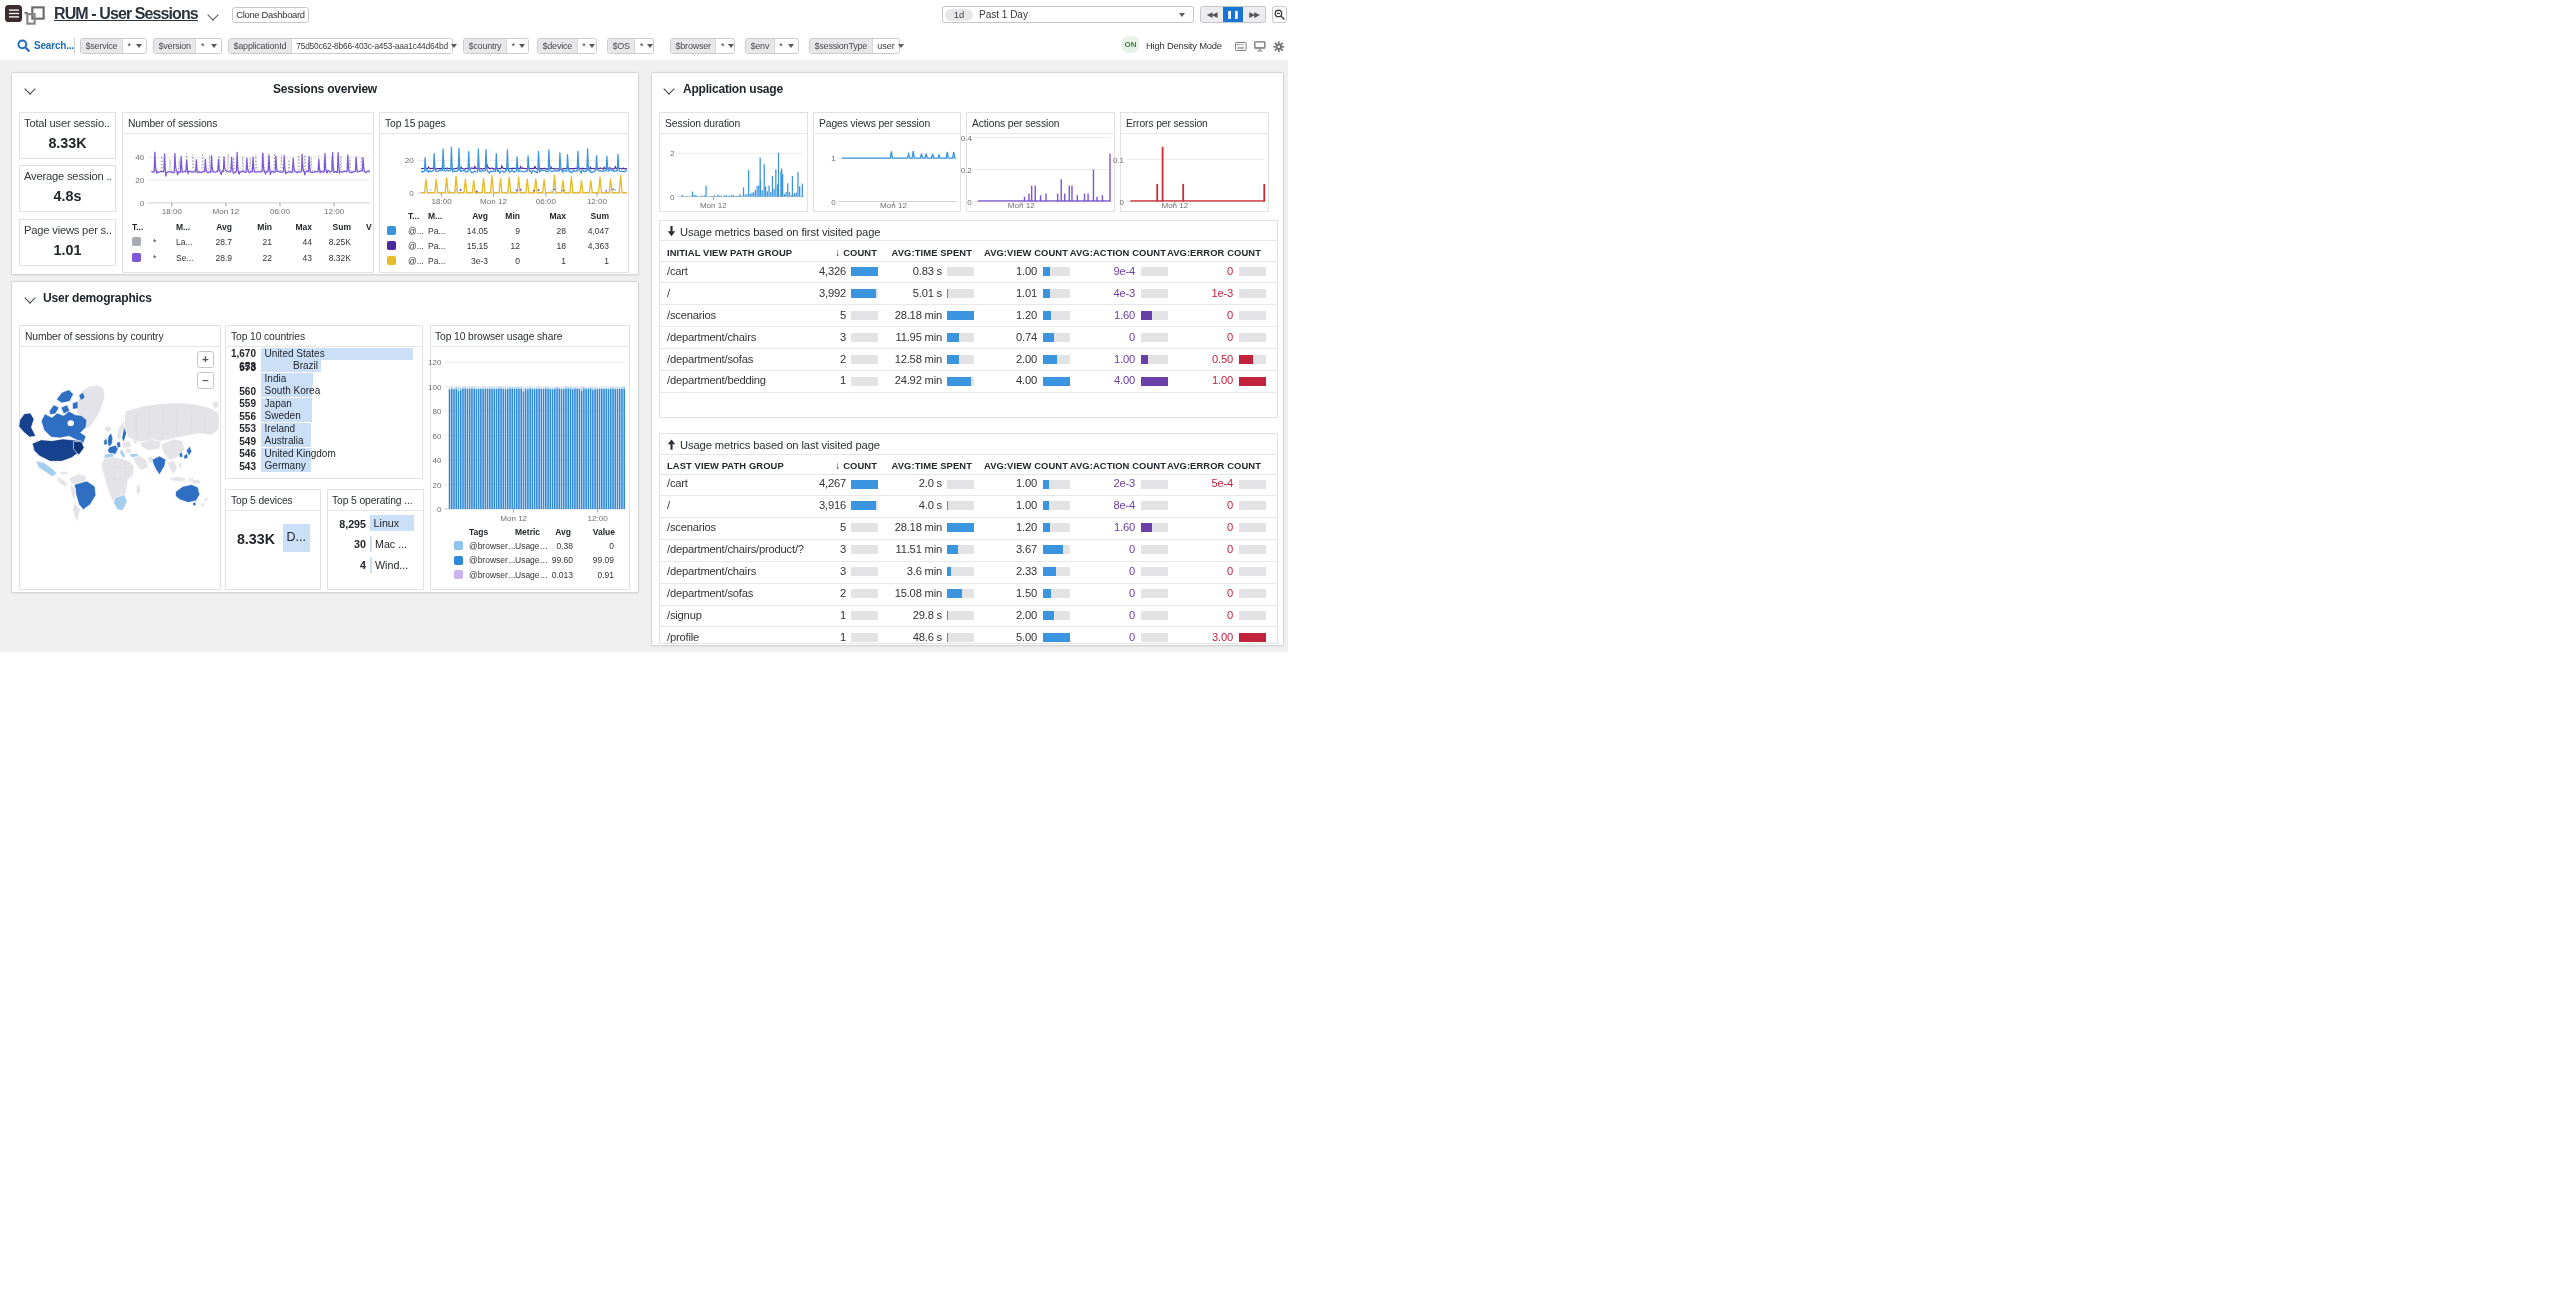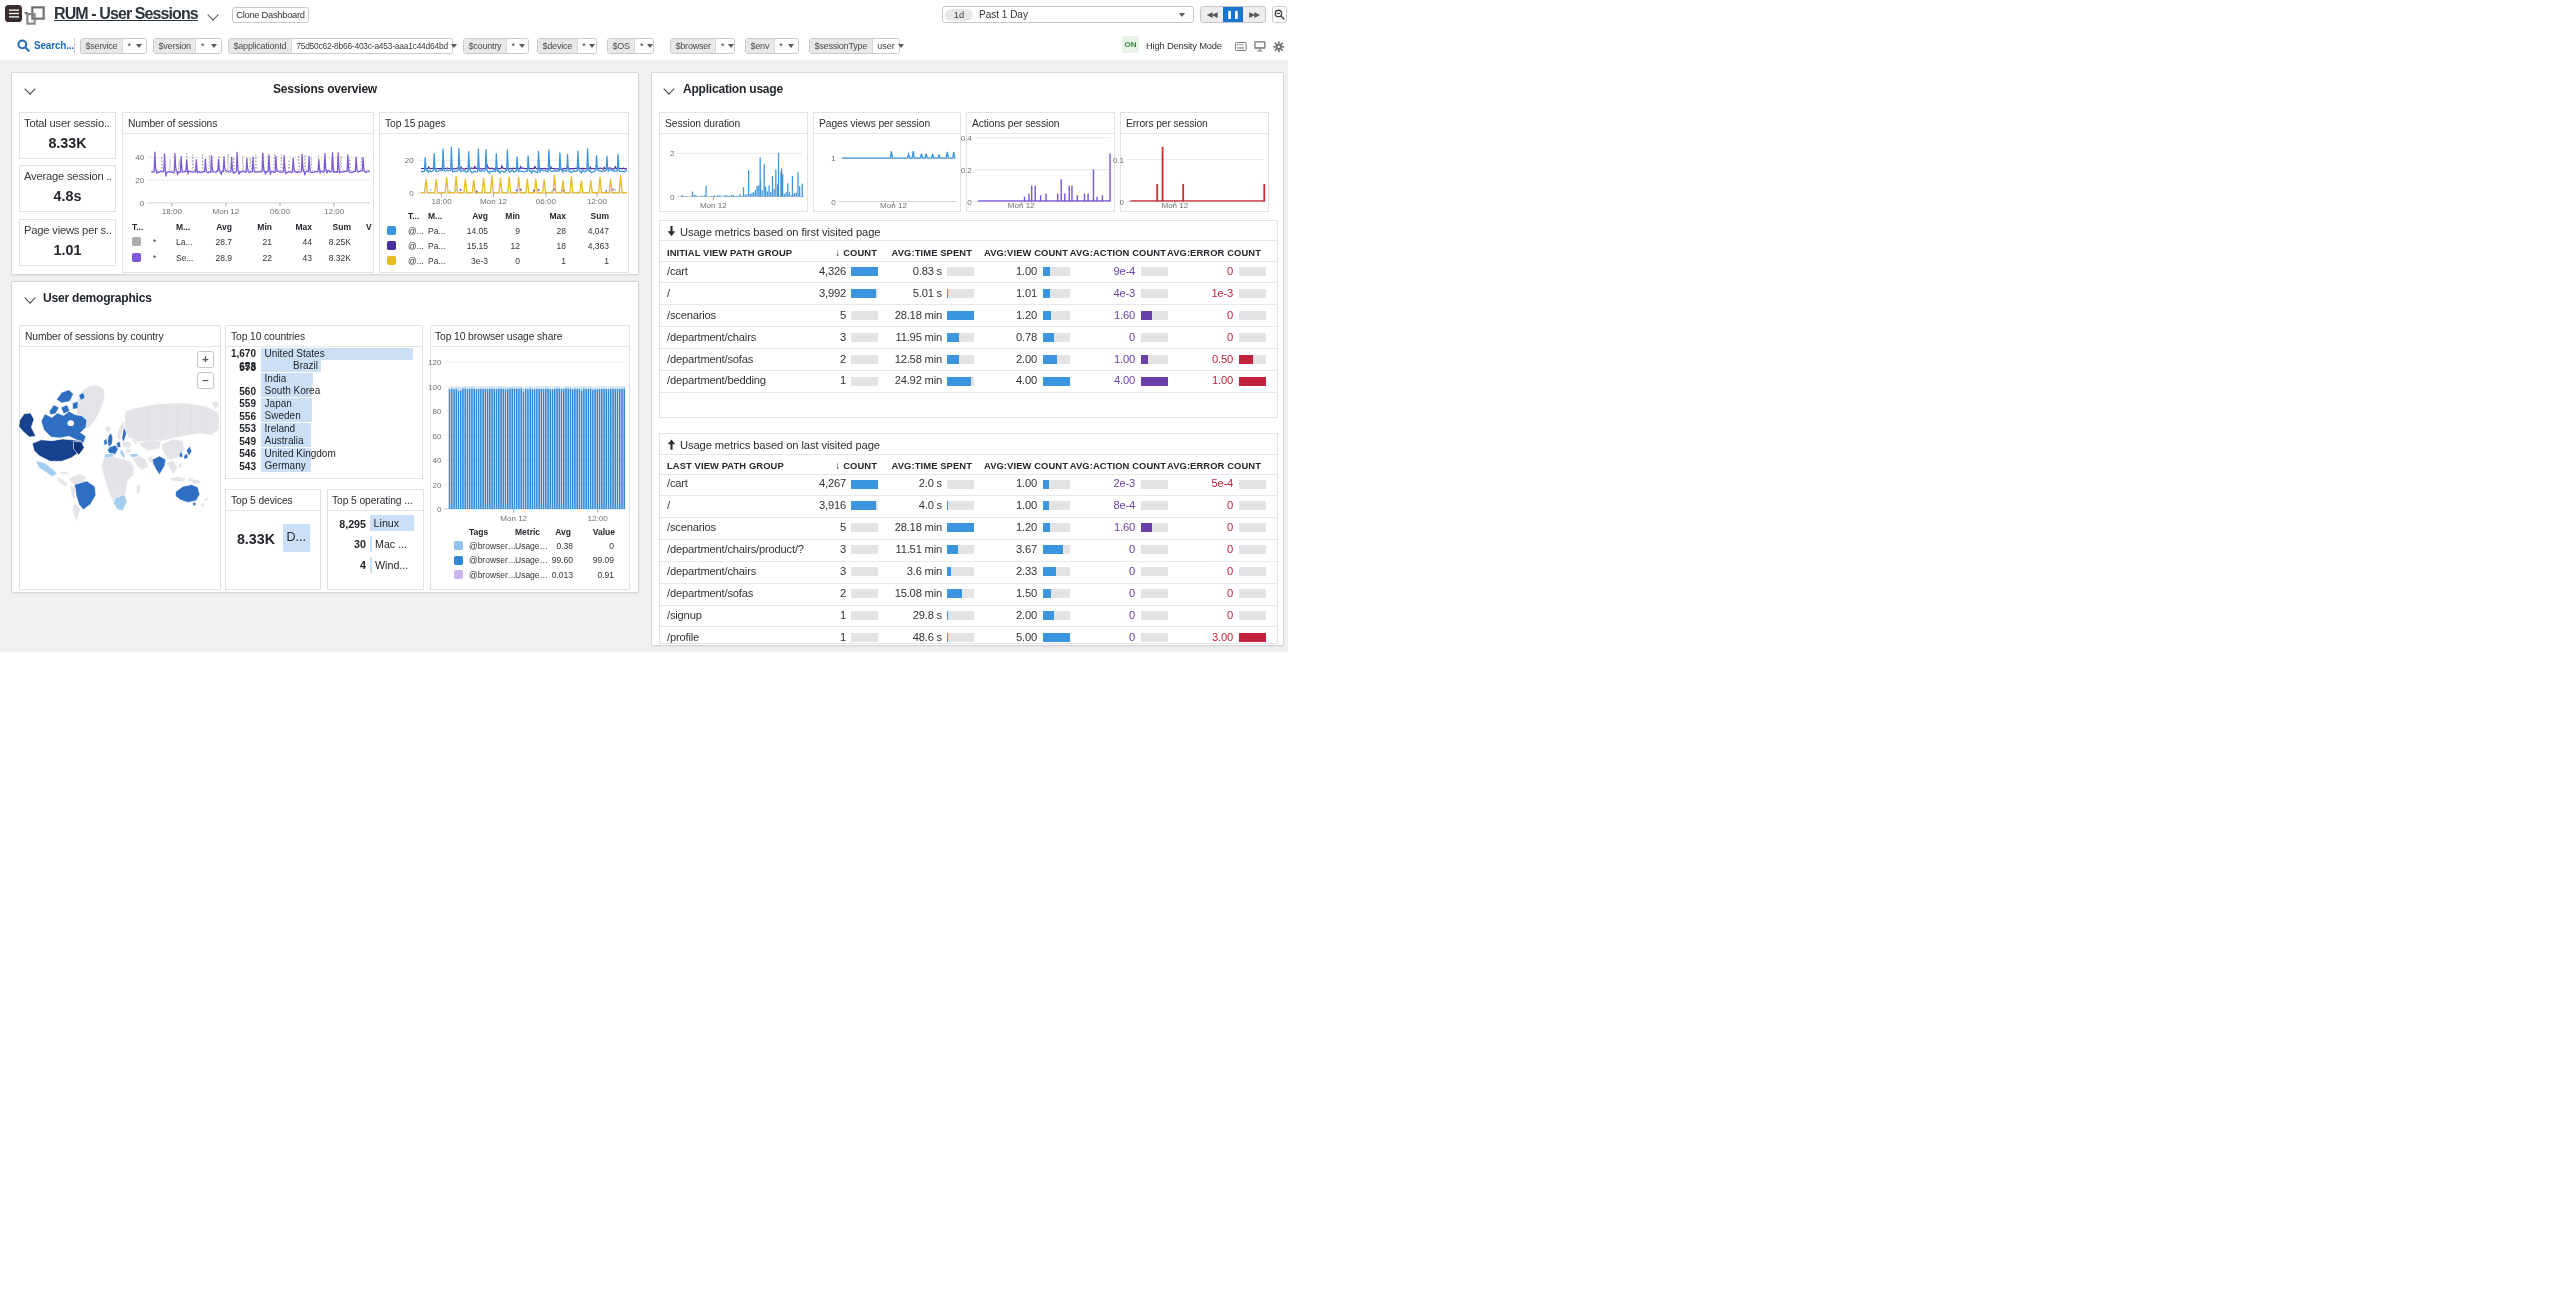--- a/index.html
+++ b/index.html
@@ -111,21 +111,21 @@
     </div>
 <div class="pill" style="left:745px;width:54px;">
       <span class="lab">$env</span>
       <span class="val">*<span class="caret"></span></span>
     </div>
 <div class="pill" style="left:809px;width:91px;">
       <span class="lab">$sessionType</span>
       <span class="val">user<span class="caret"></span></span>
     </div>
 
-<div style="position:absolute;left:1122px;top:36px;width:17px;height:17px;background:#e7f3e7;border-radius:1px;color:#3c8443;font-weight:bold;font-size:8px;text-align:center;line-height:17px;">ON</div>
+<div style="position:absolute;left:1122px;top:36px;width:17px;height:17px;background:#e7f3e7;border-radius:6px;color:#3c8443;font-weight:bold;font-size:8px;text-align:center;line-height:17px;">ON</div>
 <div style="position:absolute;left:1146px;top:40px;font-size:9.4px;color:#333;letter-spacing:-0.2px;">High Density Mode</div>
 <svg class="icon" style="left:1235px;top:42px;" width="11.6" height="9" viewBox="0 0 13 10">
       <rect x="0.5" y="0.5" width="12" height="9" rx="1.2" fill="none" stroke="#777" stroke-width="1.1"></rect>
       <g fill="#777">
         <rect x="2" y="2.3" width="1.3" height="1.3"></rect>
         <rect x="4.1" y="2.3" width="1.3" height="1.3"></rect>
         <rect x="6.2" y="2.3" width="1.3" height="1.3"></rect>
         <rect x="8.3" y="2.3" width="1.3" height="1.3"></rect>
         <rect x="2.8" y="6" width="7.5" height="1.3"></rect>
       </g>
@@ -440,21 +440,21 @@
     <div class="fil" style="left:1141px;top:311px;width:11px;background:#6a40a8;"></div>
 <div class="tn" style="left:1130px;top:309px;width:103px;color:#c3223d;">0</div>
 <div class="trk" style="left:1239px;top:311px;"></div>
 <div class="rsep" style="left:660px;top:348px;width:618px;"></div>
 <div class="tc" style="left:667px;top:331px;">/department/chairs</div>
 <div class="tn" style="left:743px;top:331px;width:103px;">3</div>
 <div class="trk" style="left:851px;top:333px;"></div>
 <div class="tn" style="left:839px;top:331px;width:103px;">11.95 min</div>
 <div class="trk" style="left:947px;top:333px;"></div>
     <div class="fil" style="left:947px;top:333px;width:11.6px;background:#3b94de;"></div>
-<div class="tn" style="left:934px;top:331px;width:103px;">0.78</div>
+<div class="tn" style="left:934px;top:331px;width:103px;">0.74</div>
 <div class="trk" style="left:1043px;top:333px;"></div>
     <div class="fil" style="left:1043px;top:333px;width:11.4px;background:#3b94de;"></div>
 <div class="tn" style="left:1032px;top:331px;width:103px;color:#6a40a8;">0</div>
 <div class="trk" style="left:1141px;top:333px;"></div>
 <div class="tn" style="left:1130px;top:331px;width:103px;color:#c3223d;">0</div>
 <div class="trk" style="left:1239px;top:333px;"></div>
 <div class="rsep" style="left:660px;top:370px;width:618px;"></div>
 <div class="tc" style="left:667px;top:353px;">/department/sofas</div>
 <div class="tn" style="left:743px;top:353px;width:103px;">2</div>
 <div class="trk" style="left:851px;top:355px;"></div>

